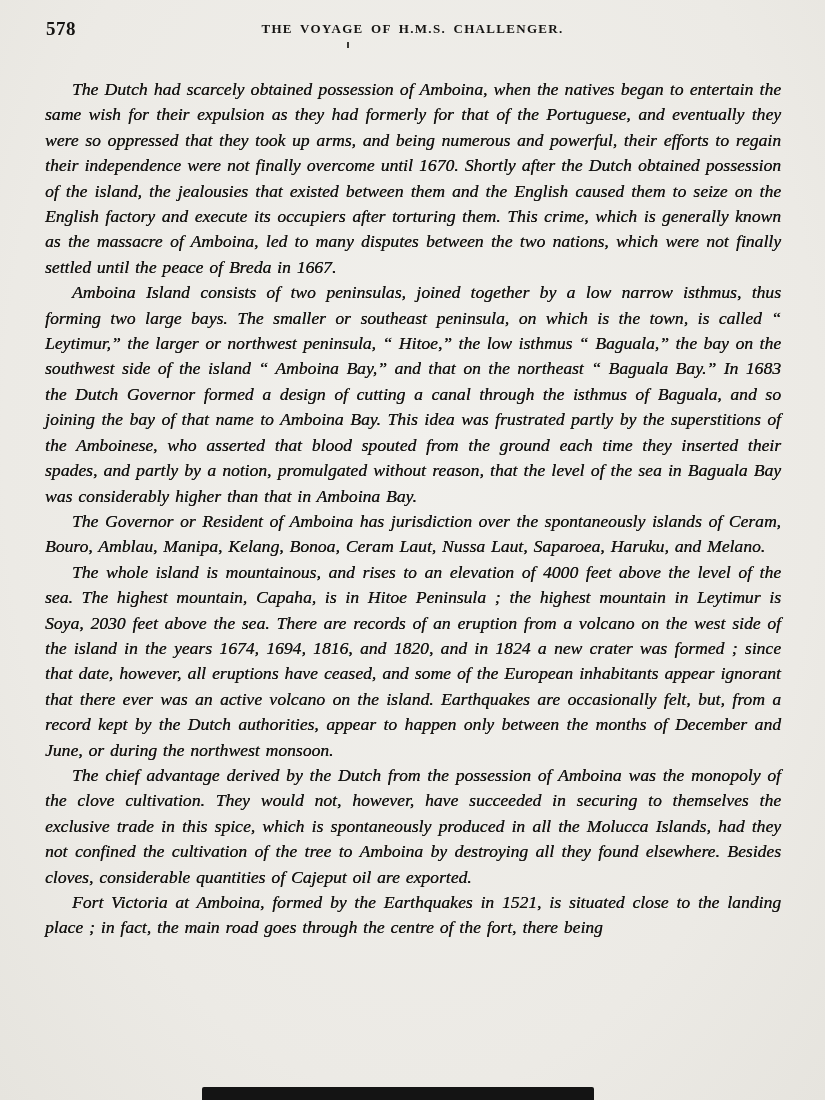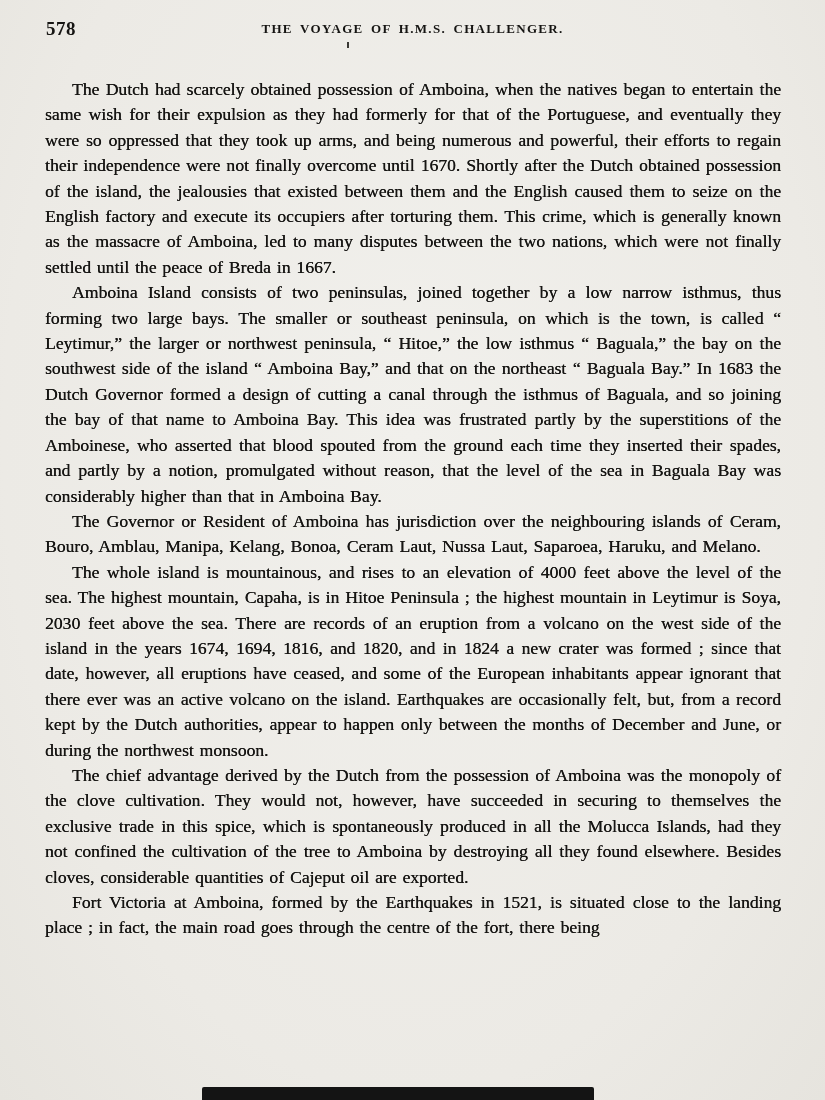--- a/index.html
+++ b/index.html
@@ -47,20 +47,21 @@
     top: 24px;
     width: 2px;
     height: 6px;
     background: #3a3935;
   }
   .body-text {
     position: absolute;
     top: 77px;
     left: 45px;
     right: 44px;
+    font-style: italic;
   }
   .body-text p {
     margin: 0;
     text-align: justify;
     font-size: 17.6px;
     line-height: 25.4px;
     text-indent: 27px;
     word-spacing: 1.5px;
     text-shadow: 0.25px 0 0 currentColor;
   }
@@ -81,21 +82,21 @@
 
   <div class="header">
     <span class="page-number">578</span>
     <div class="running-title">THE VOYAGE OF H.M.S. CHALLENGER.</div>
     <div class="title-speck"></div>
   </div>
 
   <div class="body-text">
     <p>The Dutch had scarcely obtained possession of Amboina, when the natives began to entertain the same wish for their expulsion as they had formerly for that of the Portuguese, and eventually they were so oppressed that they took up arms, and being numerous and powerful, their efforts to regain their independence were not finally overcome until 1670.  Shortly after the Dutch obtained possession of the island, the jealousies that existed between them and the English caused them to seize on the English factory and execute its occupiers after torturing them.  This crime, which is generally known as the massacre of Amboina, led to many disputes between the two nations, which were not finally settled until the peace of Breda in 1667.</p>
     <p>Amboina Island consists of two peninsulas, joined together by a low narrow isthmus, thus forming two large bays.  The smaller or southeast peninsula, on which is the town, is called “ Leytimur,” the larger or northwest peninsula, “ Hitoe,” the low isthmus “ Baguala,” the bay on the southwest side of the island “ Amboina Bay,” and that on the northeast “ Baguala Bay.”   In 1683 the Dutch Governor formed a design of cutting a canal through the isthmus of Baguala, and so joining the bay of that name to Amboina Bay. This idea was frustrated partly by the superstitions of the Amboinese, who asserted that blood spouted from the ground each time they inserted their spades, and partly by a notion, promulgated without reason, that the level of the sea in Baguala Bay was considerably higher than that in Amboina Bay.</p>
-    <p>The Governor or Resident of Amboina has jurisdiction over the neighbouring islands of Ceram, Bouro, Amblau, Manipa, Kelang, Bonoa, Ceram Laut, Nussa Laut, Saparoea, Haruku, and Melano.</p>
+    <p>The Governor or Resident of Amboina has jurisdiction over the spontaneously islands of Ceram, Bouro, Amblau, Manipa, Kelang, Bonoa, Ceram Laut, Nussa Laut, Saparoea, Haruku, and Melano.</p>
     <p>The whole island is mountainous, and rises to an elevation of 4000 feet above the level of the sea.  The highest mountain, Capaha, is in Hitoe Peninsula ; the highest mountain in Leytimur is Soya, 2030 feet above the sea.  There are records of an eruption from a volcano on the west side of the island in the years 1674, 1694, 1816, and 1820, and in 1824 a new crater was formed ; since that date, however, all eruptions have ceased, and some of the European inhabitants appear ignorant that there ever was an active volcano on the island.  Earthquakes are occasionally felt, but, from a record kept by the Dutch authorities, appear to happen only between the months of December and June, or during the northwest monsoon.</p>
     <p>The chief advantage derived by the Dutch from the possession of Amboina was the monopoly of the clove cultivation.  They would not, however, have succeeded in securing to themselves the exclusive trade in this spice, which is spontaneously produced in all the Molucca Islands, had they not confined the cultivation of the tree to Amboina by destroying all they found elsewhere.  Besides cloves, considerable quantities of Cajeput oil are exported.</p>
     <p>Fort Victoria at Amboina, formed by the Earthquakes in 1521, is situated close to the landing place ; in fact, the main road goes through the centre of the fort, there being</p>
   </div>
 
   <div class="scan-bar"></div>
 
 </div>
 
 </body></html>

